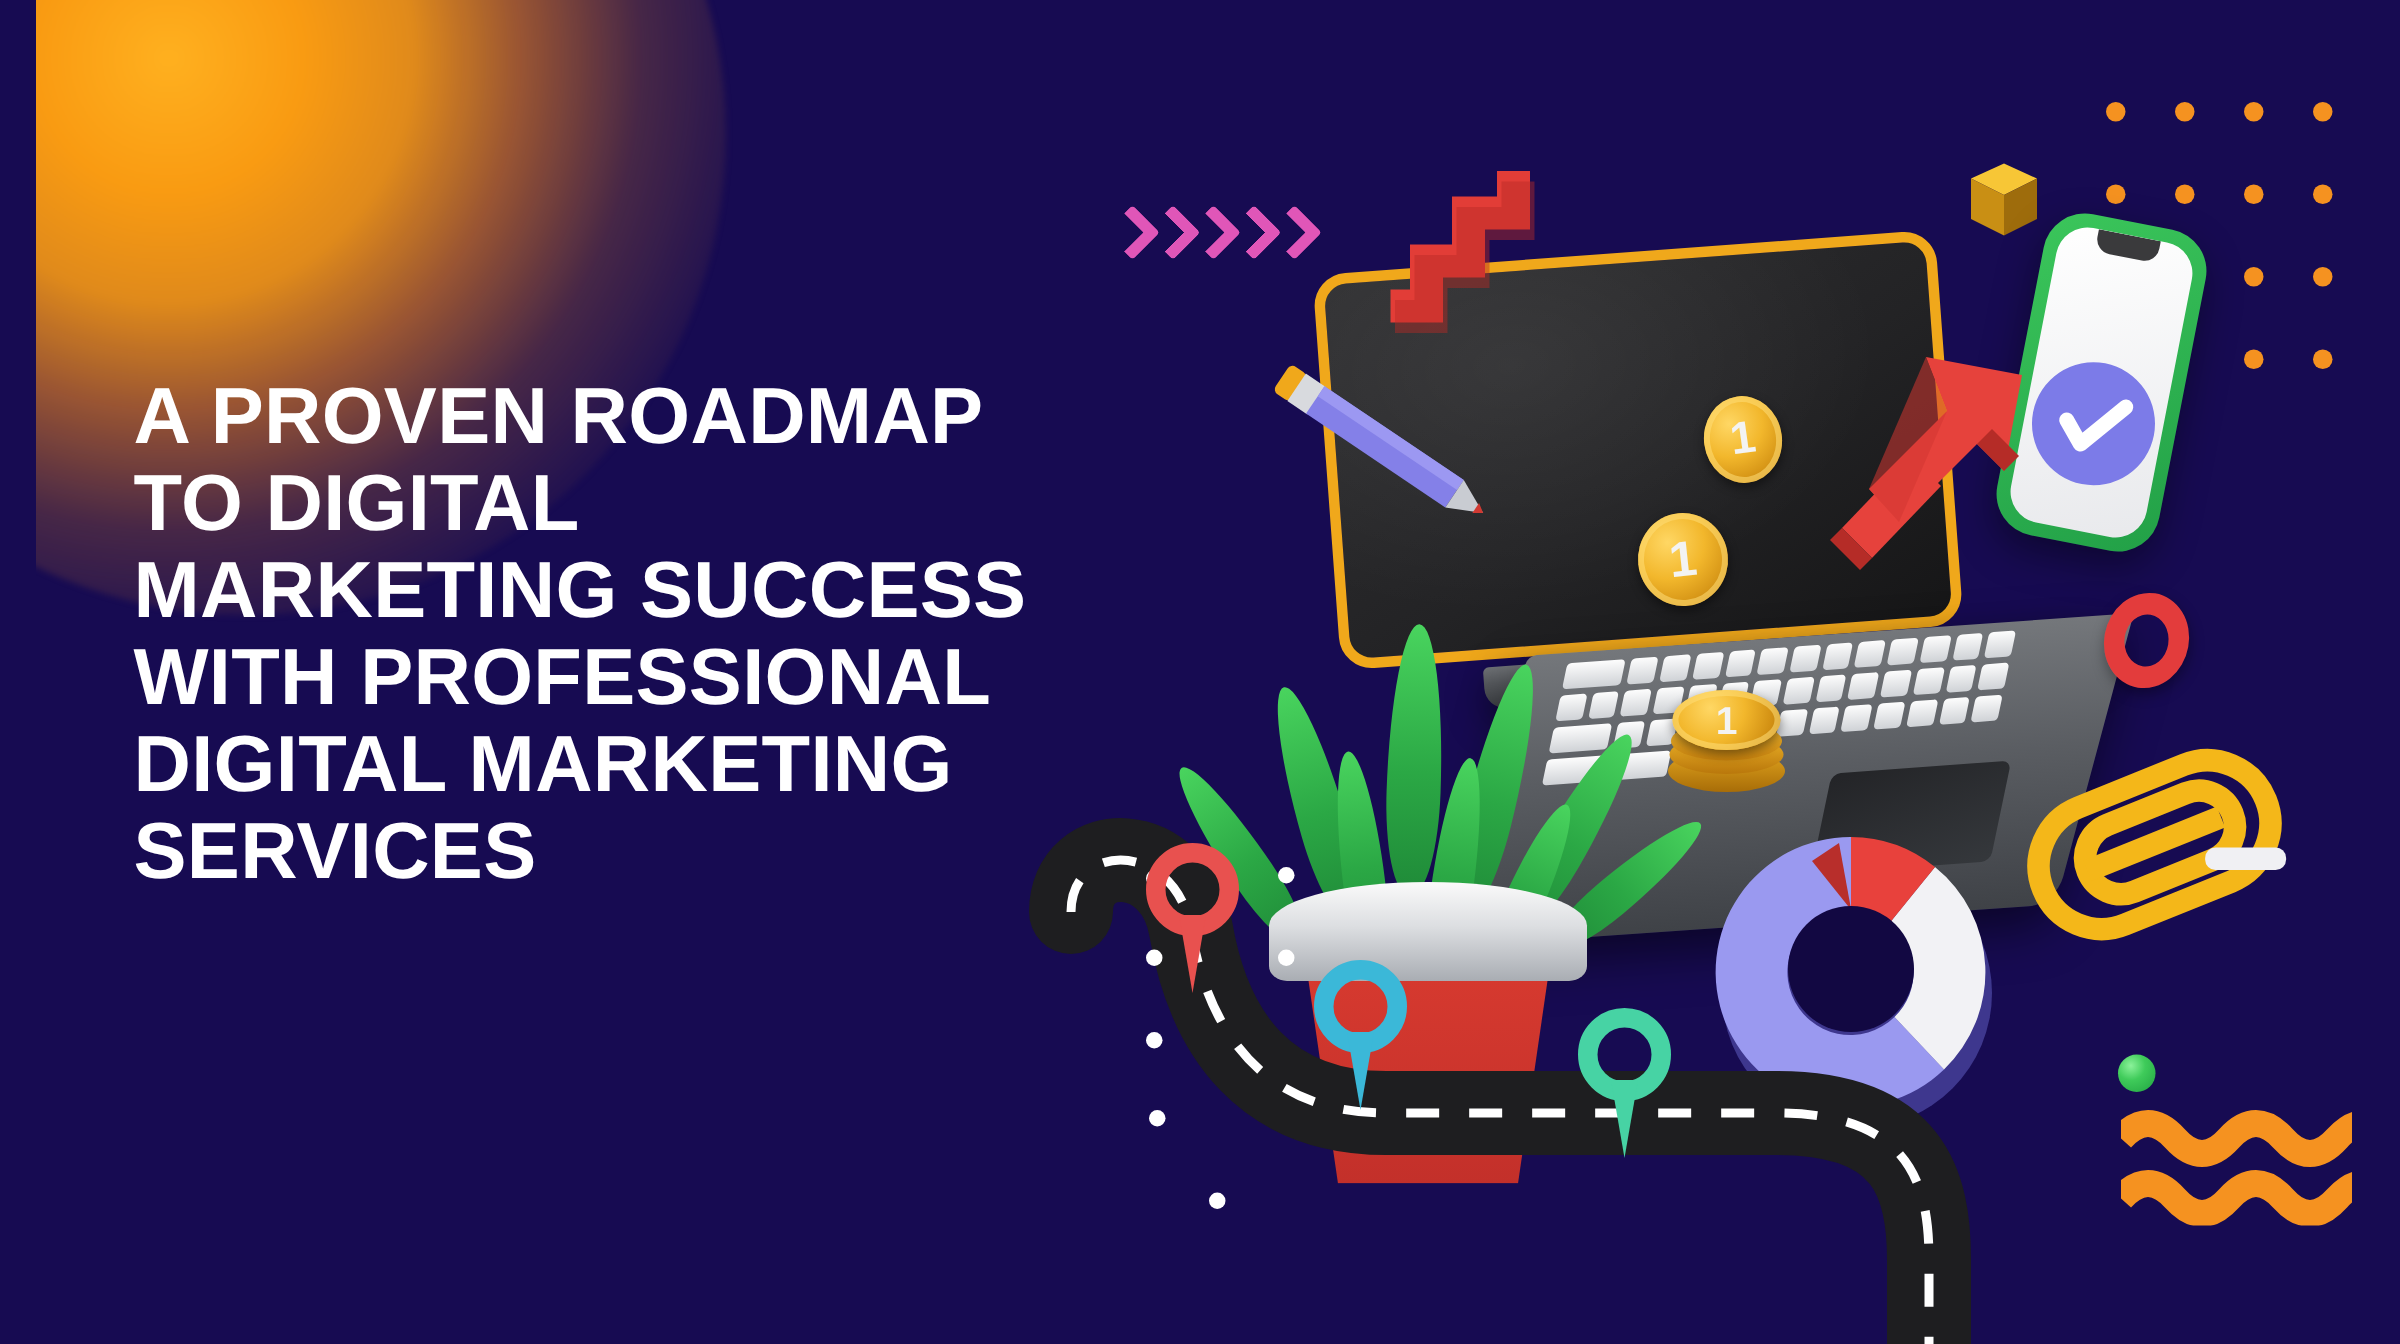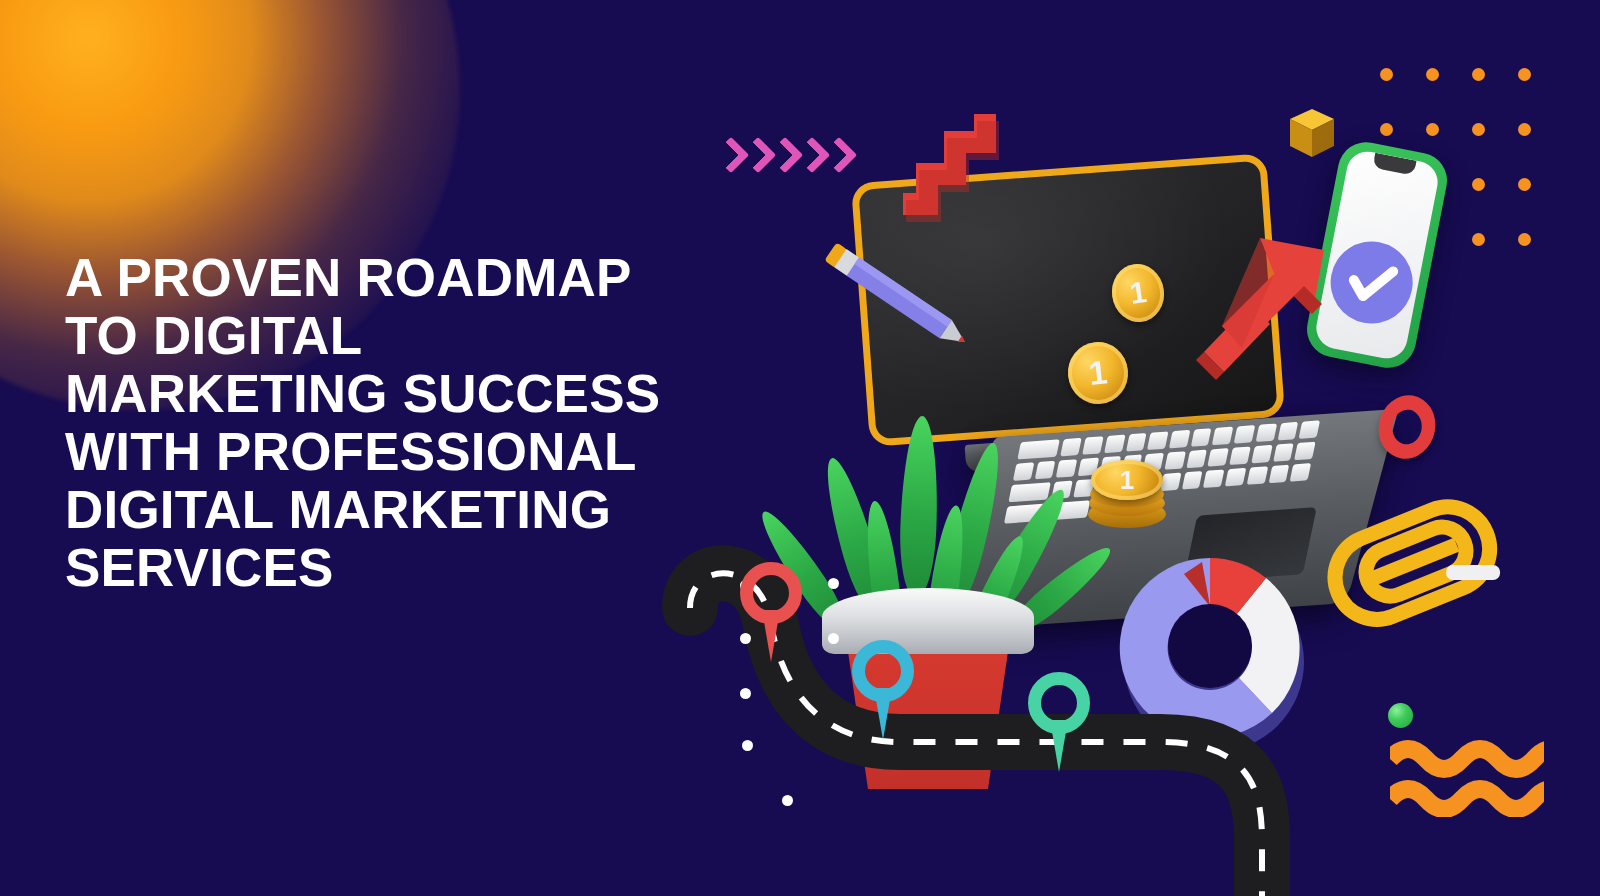--- a/index.html
+++ b/index.html
@@ -7,20 +7,21 @@
   body {
     font-family:"Liberation Sans", sans-serif;
     background:#170B52;
     position:relative;
   }
   #stage {
     position:absolute; inset:0;
     width:1544px; height:896px;
     background:#15803d;
     overflow:hidden;
+    margin-left:24px;
   }
   
   .bg-base { position:absolute; inset:0; background:#170B52; }
   .bg-glow {
     position:absolute;
     left:-180px; top:-230px;
     width:640px; height:640px;
     border-radius:50%;
     background:radial-gradient(circle at 42% 42%,
         #FFB01F 0%, #F99B12 17%, #E08A1B 31%,

